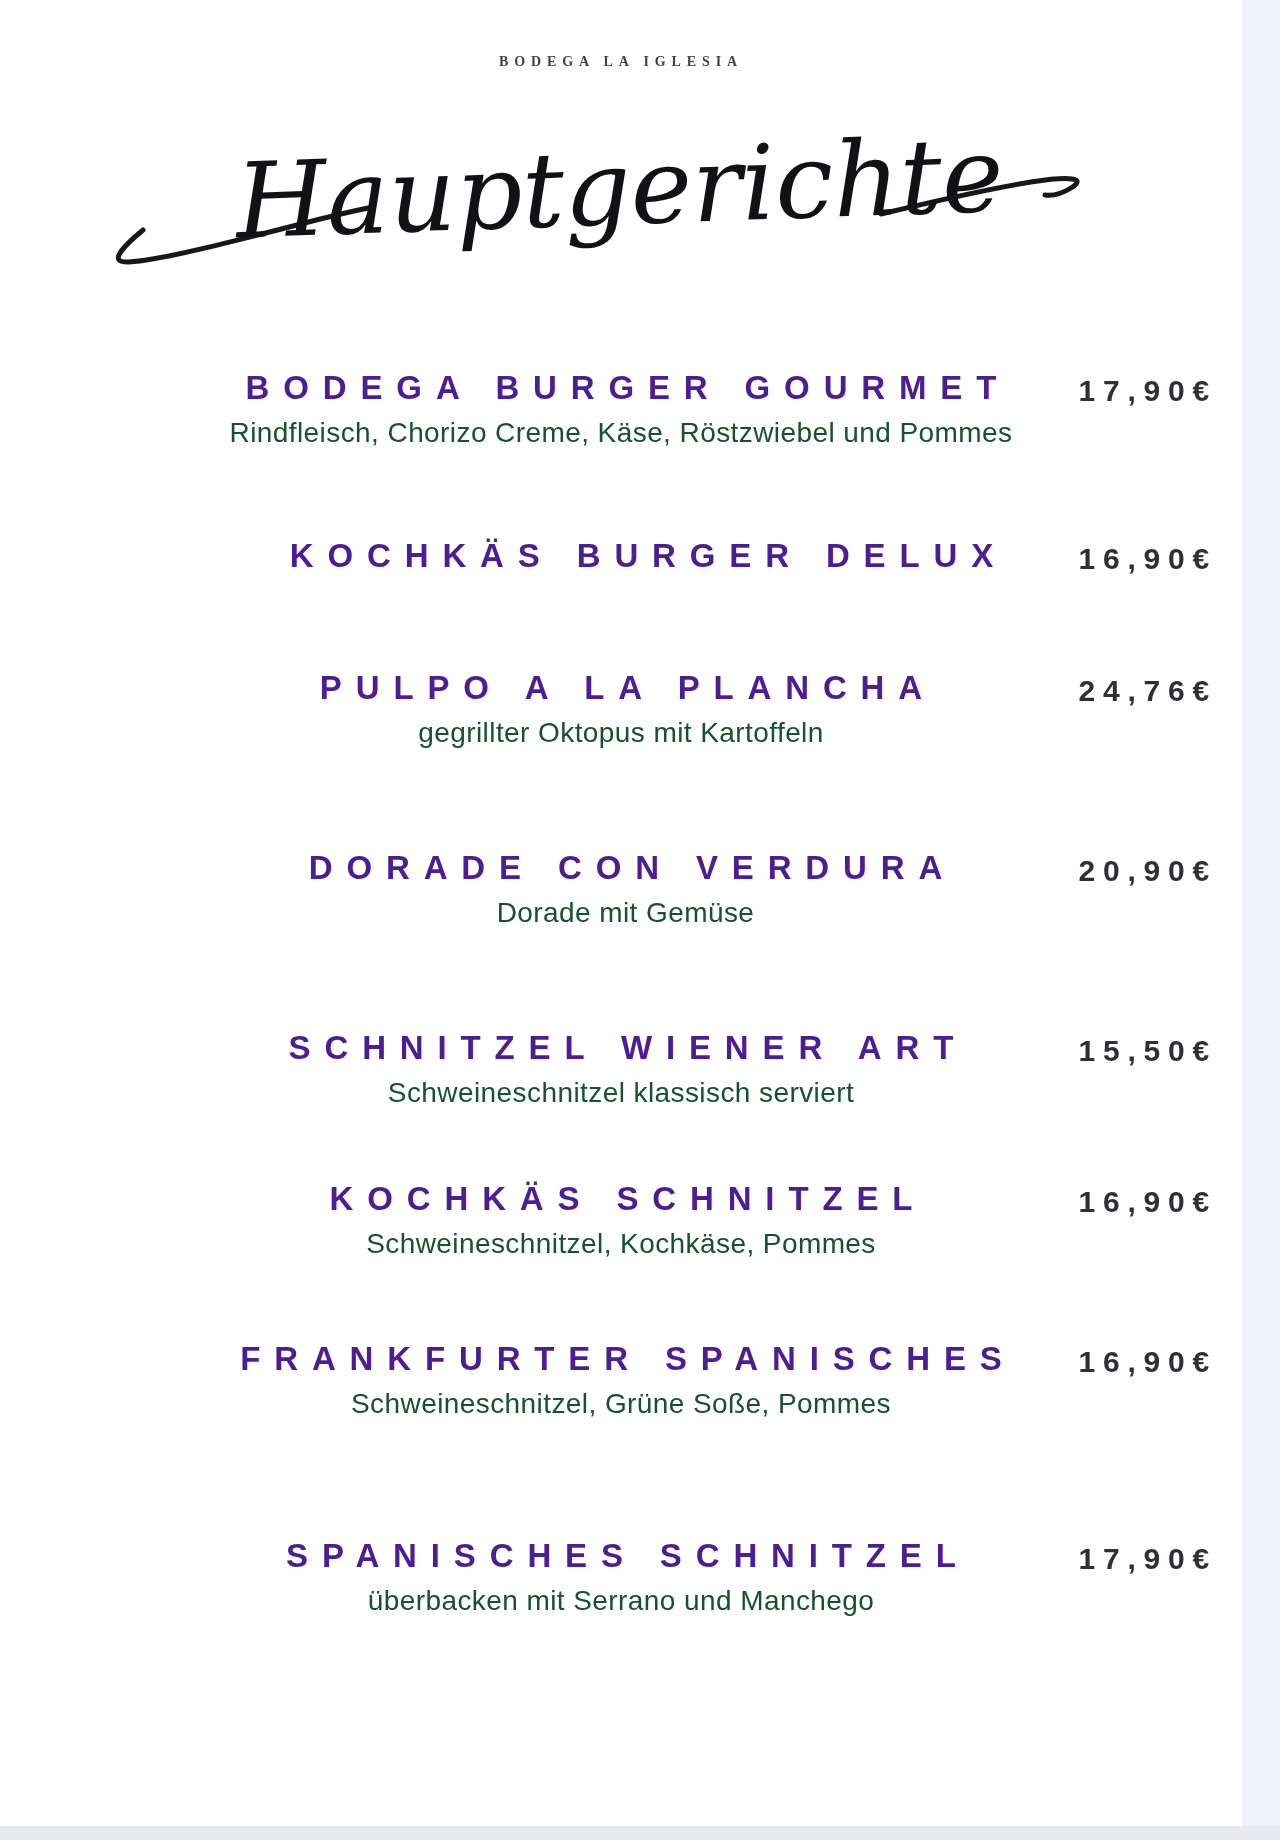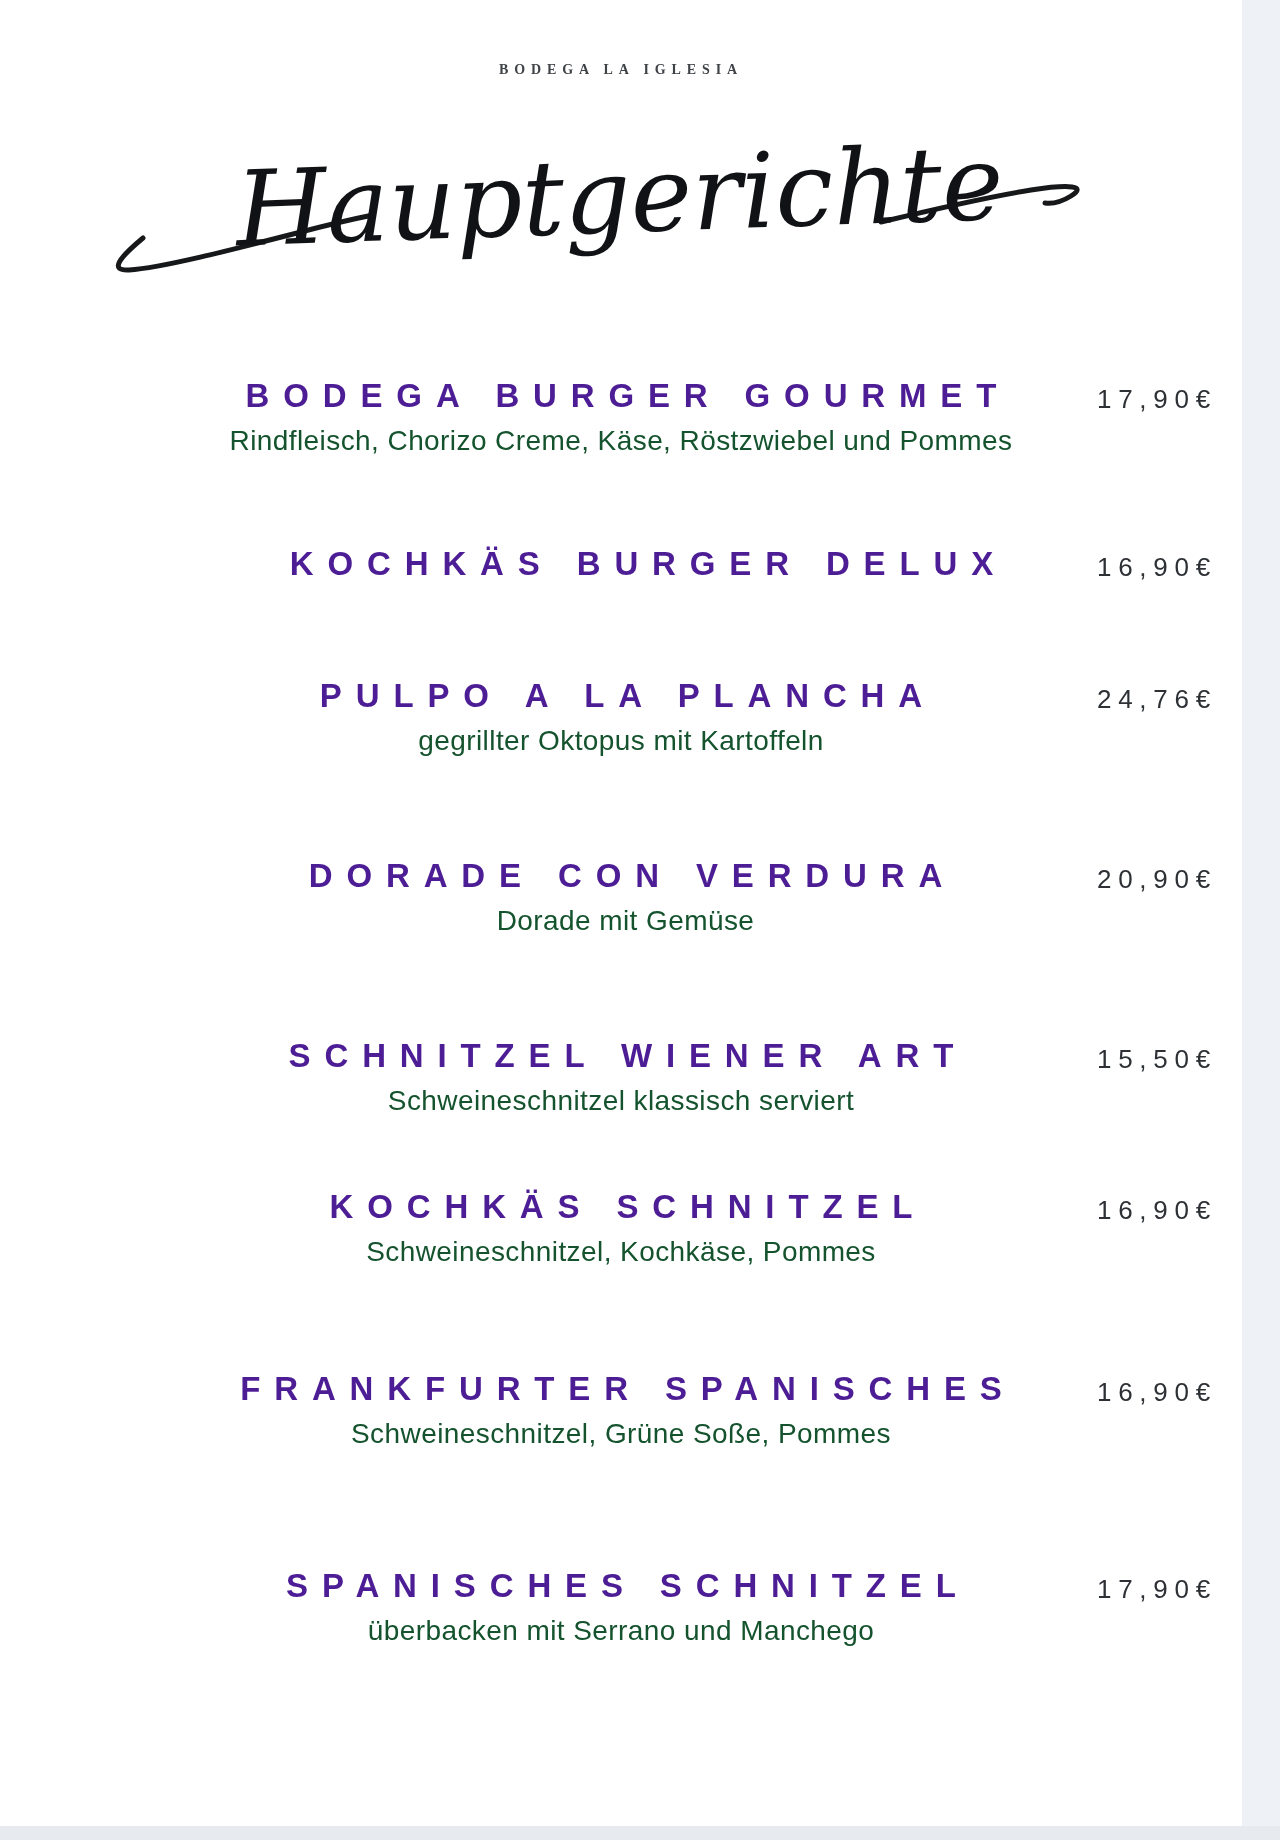--- a/index.html
+++ b/index.html
@@ -6,21 +6,21 @@
   html, body { width: 1280px; height: 1840px; }
   body {
     position: relative;
     width: 1280px; height: 1840px;
     background: #ffffff;
     font-family: "Liberation Sans", sans-serif;
     overflow: hidden;
   }
   .page {
     position: absolute;
-    left: 0; top: 12px;
+    left: 0; top: 4px;
     width: 1242px; height: 1826px;
     background: #ffffff;
   }
   .right-gutter {
     position: absolute;
     right: 0; top: 0;
     width: 38px; height: 1826px;
     background: #eef1f5;
   }
   .bottom-gutter {
@@ -58,21 +58,21 @@
   .menu-item {
     position: relative;
     width: 100%;
     text-align: center;
   }
   .menu-item:nth-child(1) { margin-bottom: 86px; }
   .menu-item:nth-child(2) { margin-bottom: 92px; padding-left: 41px; }
   .menu-item:nth-child(3) { margin-bottom: 98px; }
   .menu-item:nth-child(4) { margin-bottom: 98px; padding-left: 9px; }
   .menu-item:nth-child(5) { margin-bottom: 69px; }
-  .menu-item:nth-child(6) { margin-bottom: 100px; }
+  .menu-item:nth-child(6) { margin-bottom: 78px; }
   .menu-item:nth-child(7) { margin-bottom: 115px; }
   .item-name {
     display: inline-block;
     max-width: 900px;
     font-size: 33px;
     font-weight: 600;
     letter-spacing: 0.42em;
     text-indent: 0.42em;
     line-height: 40px;
     color: #4c1d95;
@@ -83,22 +83,22 @@
     font-size: 28px;
     font-weight: 400;
     letter-spacing: 0.015em;
     line-height: 34px;
     color: #14532d;
   }
   .item-price {
     position: absolute;
     top: 5px;
     right: 25px;
-    font-size: 26px;
-    font-weight: 400;
+    font-size: 30px;
+    font-weight: 700;
     letter-spacing: 0.26em;
     line-height: 36px;
     color: #2d3035;
     white-space: nowrap;
   }
   .flourish { stroke: #17181a; fill: none; stroke-linecap: round; }
 </style>
 </head>
 <body>
 

